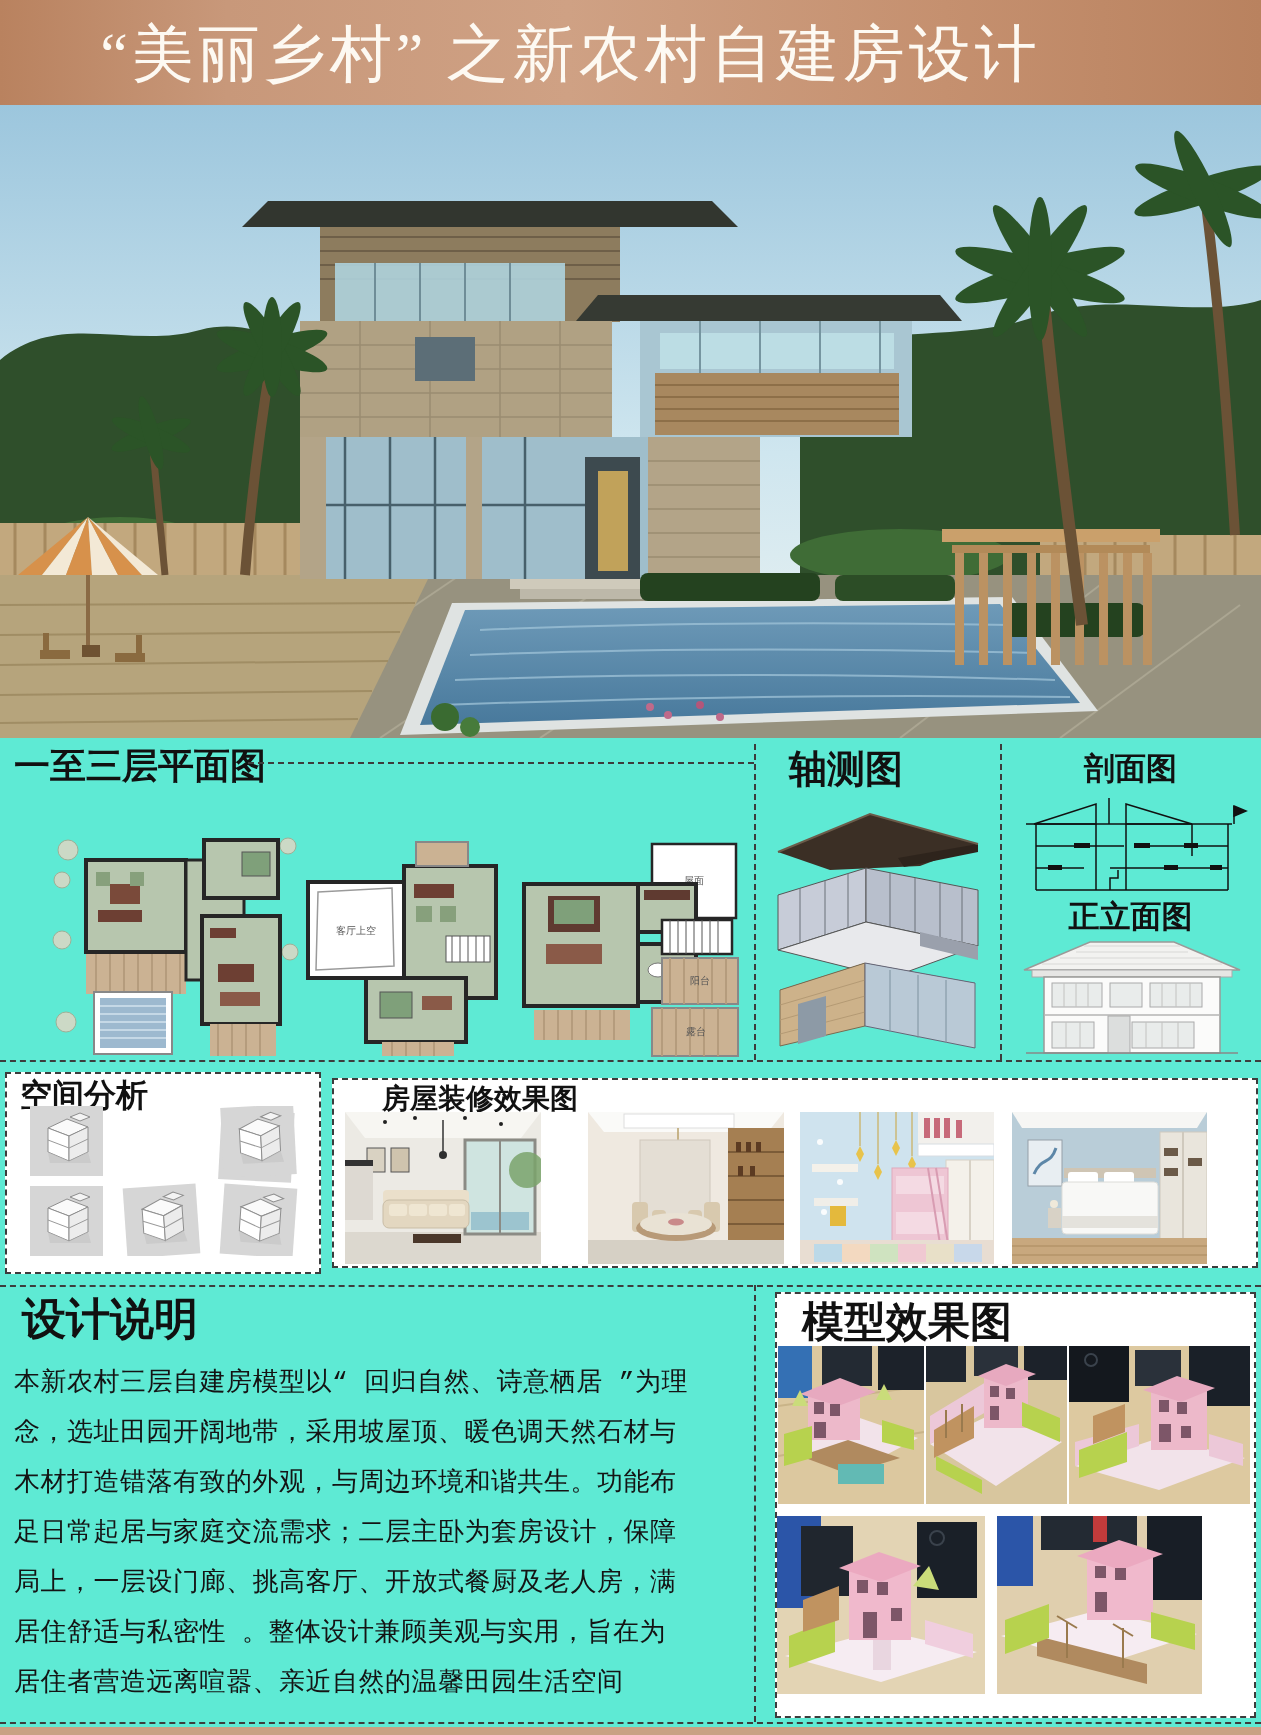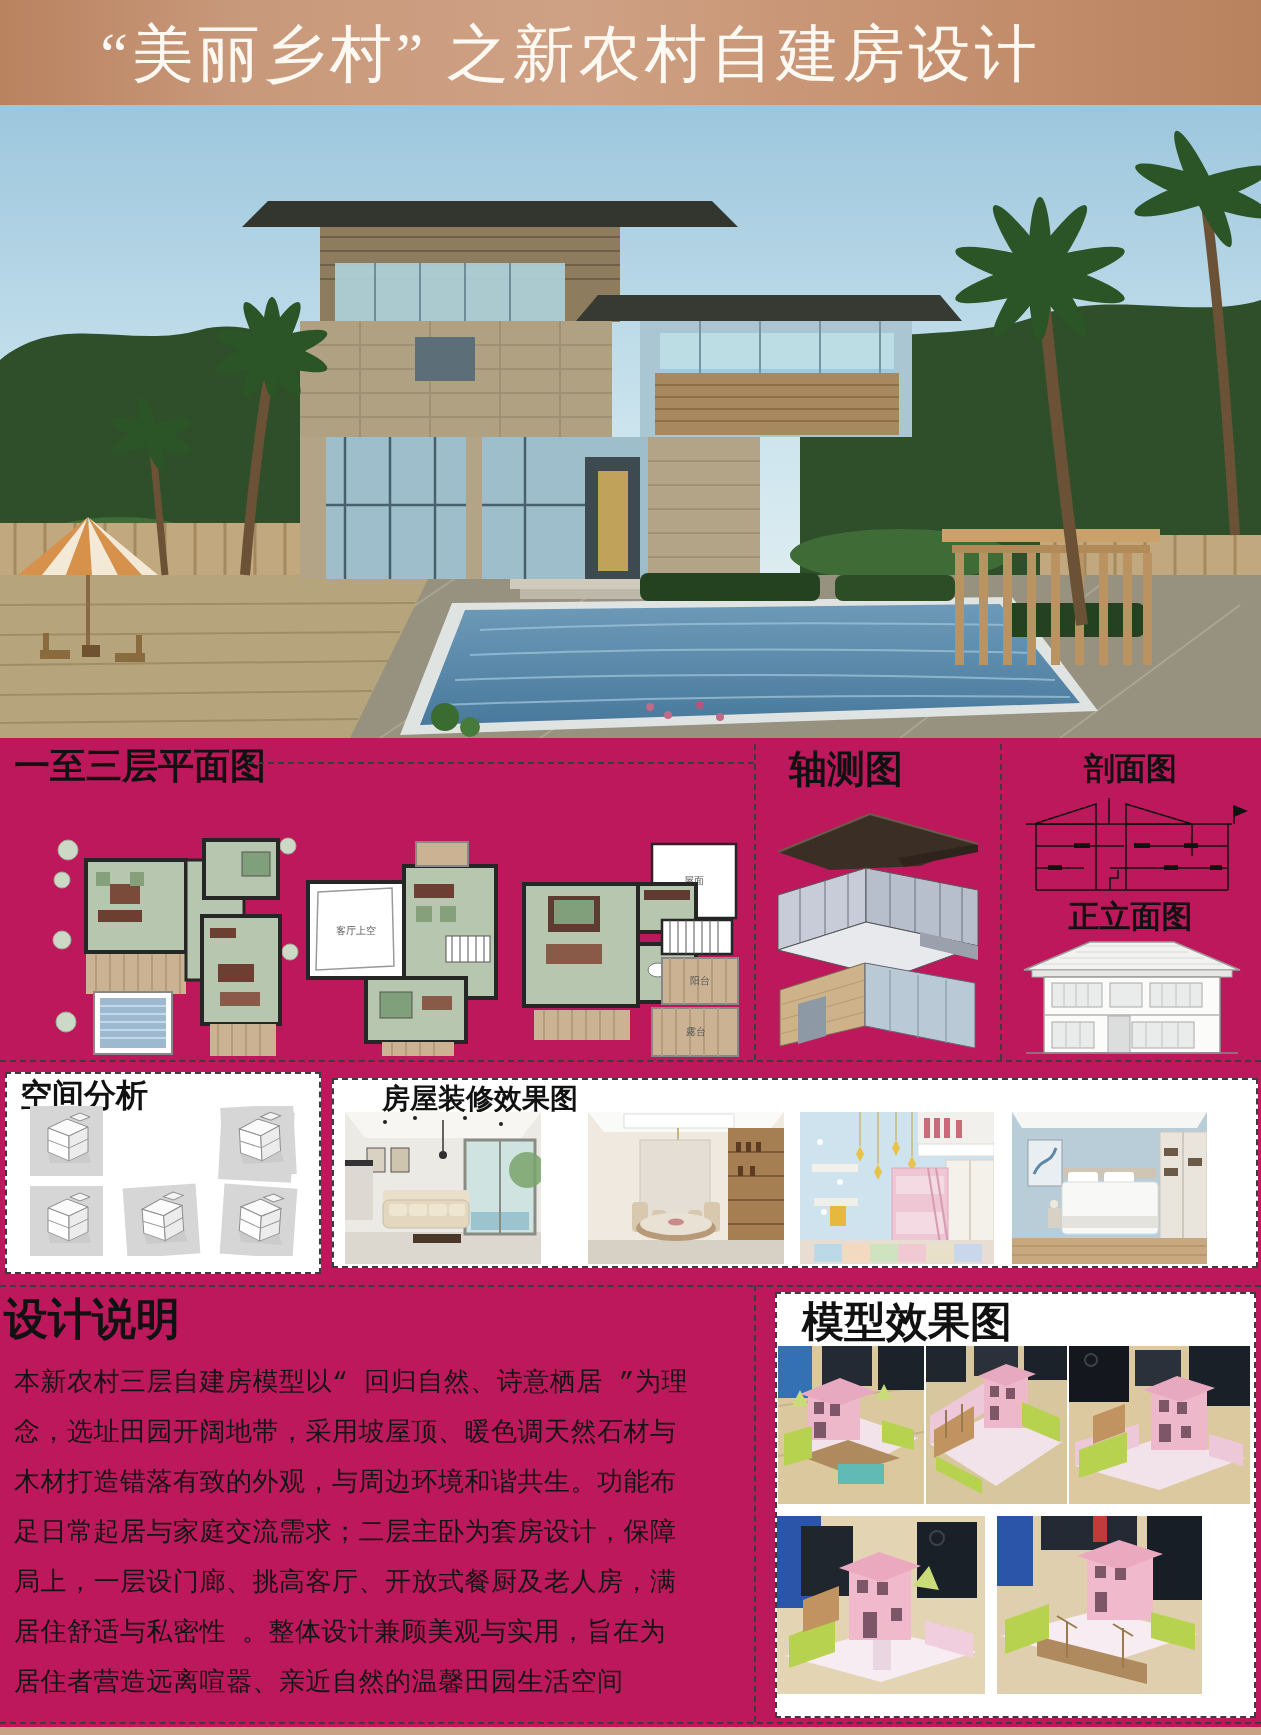--- a/index.html
+++ b/index.html
@@ -1,18 +1,18 @@
 <!DOCTYPE html>
 <html><head>
 <meta charset="utf-8">
 <style>
   * { margin:0; padding:0; box-sizing:border-box; }
   html,body { background:#ffffff; }
   body { font-family:"Liberation Sans", sans-serif; }
-  #poster { position:relative; width:1261px; height:1735px; margin:0 auto; background:#be185d; overflow:hidden; }
+  #poster { position:relative; width:1261px; height:1735px; margin:0 auto; background:#5eead4; overflow:hidden; }
   .abs { position:absolute; }
 
   
   .banner { left:0; top:0; width:1261px; height:105px;
     background:linear-gradient(90deg,#b9825f 0%,#c8987a 18%,#cfa184 45%,#c5906f 75%,#b9825f 100%); }
   .banner-title { width:100%; height:105px; line-height:108px; text-align:center; padding-right:120px;
     color:#fdf9f2; font-family:"Liberation Serif", serif; font-weight:400; font-size:62px; letter-spacing:4px; white-space:nowrap; }
 
   
   .hdr { font-weight:bold; color:#111; font-family:"Liberation Sans", sans-serif; white-space:nowrap; }
@@ -676,21 +676,21 @@
       <rect x="50" y="104" width="96" height="12" fill="#e4e2dc"></rect>
       <rect x="36" y="96" width="13" height="20" fill="#d8d2c6"></rect>
         <circle cx="42" cy="92" r="4" fill="#efe9da"></circle>
     </svg>
   </div>
 
   <div class="abs dashH" style="left:0;top:1285px;width:1261px;"></div>
   <div class="abs dashV" style="left:754px;top:1285px;height:437px;"></div>
   <div class="abs dashH" style="left:0;top:1722px;width:1261px;"></div>
 
-  <div class="abs hdr" style="left:4px;top:1290px;font-size:44px;">设计说明</div>
+  <div class="abs hdr" style="left:22px;top:1290px;font-size:44px;">设计说明</div>
   <div class="abs" style="left:14px;top:1358px;width:700px;">
     <div class="desc-line">本新农村三层自建房模型以“ 回归自然、诗意栖居 ”为理</div>
     <div class="desc-line">念，选址田园开阔地带，采用坡屋顶、暖色调天然石材与</div>
     <div class="desc-line">木材打造错落有致的外观，与周边环境和谐共生。功能布</div>
     <div class="desc-line">足日常起居与家庭交流需求；二层主卧为套房设计，保障</div>
     <div class="desc-line">局上，一层设门廊、挑高客厅、开放式餐厨及老人房，满</div>
     <div class="desc-line">居住舒适与私密性 。整体设计兼顾美观与实用，旨在为</div>
     <div class="desc-line">居住者营造远离喧嚣、亲近自然的温馨田园生活空间</div>
   </div>
 

